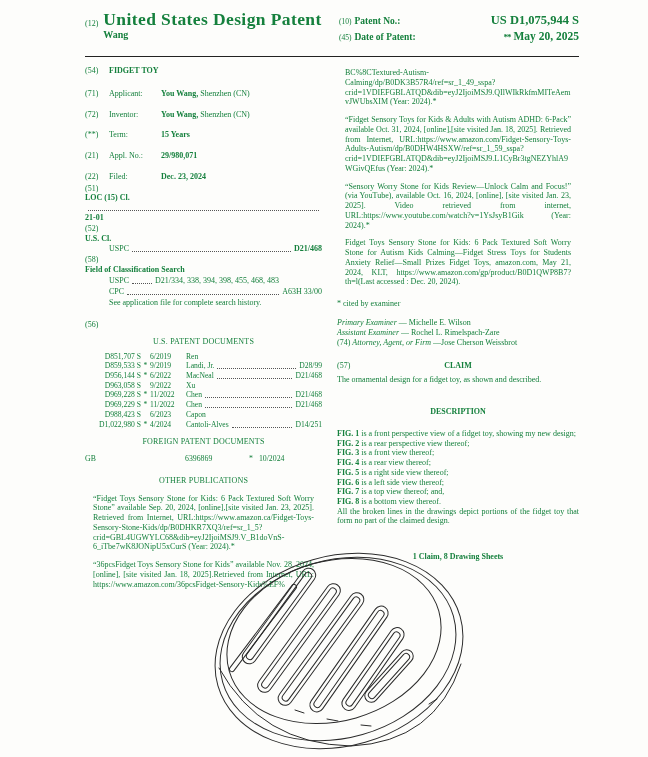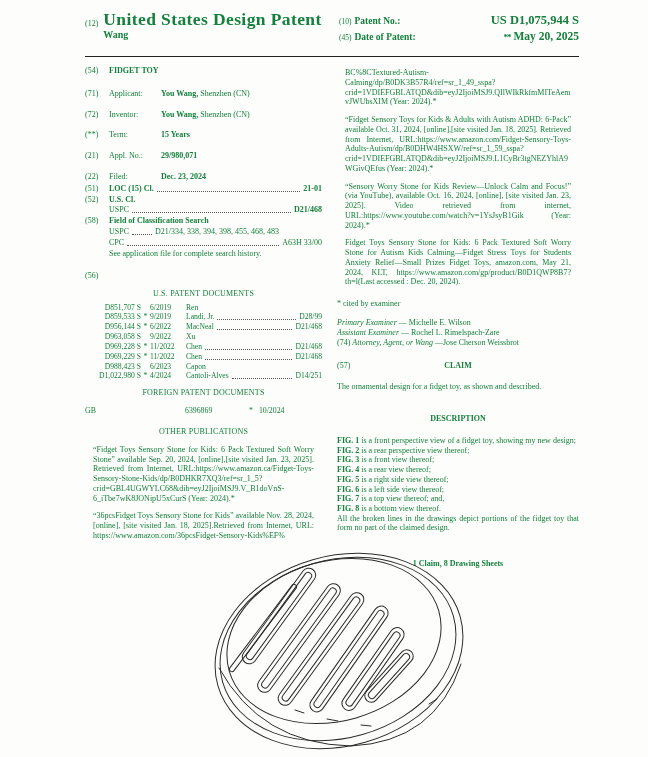--- a/index.html
+++ b/index.html
@@ -32,21 +32,21 @@
   .it { font-style:italic; }
 
   .f { display:flex; margin-bottom:11px; }
   .f .num { width:24px; flex:none; }
   .f .lab { width:52px; flex:none; }
   .f.tight { margin-bottom:2px; }
   .title-row { margin-bottom:13px; }
 
   .lead { flex:1 1 auto; border-bottom:1px dotted #555; margin:0 3px 2px 3px; height:7px; min-width:10px; }
   .lead-short { flex:0 0 20px; border-bottom:1px dotted #555; margin:0 3px 2px 3px; height:7px; }
-  .clsrow { display:flex; margin-bottom:1px; }
+  .clsrow { display:flex; margin-bottom:1px;flex-direction:column; }
   .clsrow .num { width:24px; flex:none; }
   .ind { margin-left:24px; display:flex; margin-bottom:1px;font-family:Liberation Serif, serif; }
   .ind.plain { display:block; }
 
   .refhead { display:flex; margin-top:12px; }
   .refhead .num { width:24px; flex:none; }
   .refhead .ttl { flex:1; text-align:center; font-weight:bold; }
   .chead { text-align:center; margin-top:8px; letter-spacing:.2px; }
   .reftable { margin-top:5px; font-size:7.6px; }
   .ref-row { display:flex; line-height:9.2px; }
@@ -63,21 +63,21 @@
 
   .pubs { margin-top:6px; }
   .pub { margin:8px; text-align:justify; overflow-wrap:anywhere; }
   .pubhead { text-align:center; margin-top:12px; letter-spacing:.2px; }
 
   .cited { margin-top:12px; }
   .exam { margin-top:9px; line-height:10px; }
   .claim-head { position:relative; margin-top:13px; font-weight:bold; }
   .claim-head .num { position:absolute; left:0; font-weight:normal; }
   .claim-head .t { display:block; text-align:center; }
-  .claim-text { margin-top:11px; text-align:justify; }
+  .claim-text { margin-top:4px; text-align:justify; }
   .desc-head { margin-top:23px; text-align:center; font-weight:bold; }
   .figs { margin-top:12px; }
   .fig { text-align:justify; line-height:9.7px; margin:0; }
   .note { text-align:justify; line-height:9.7px; margin:0; }
   .sheets { margin-top:26px; text-align:center; font-weight:bold; }
 
   .figure { position:absolute; left:203px; top:546px; }
 </style>
 </head>
 <body>
@@ -263,21 +263,21 @@
     <p class="pub">BC%8CTextured-Autism-Calming/dp/B0DK3B57R4/ref=sr_1_49_sspa?crid=1VDIEFGBLATQD&amp;dib=eyJ2IjoiMSJ9.QIlWIkRkfmMITeAemvJWUbsXIM (Year: 2024).*</p>
     <p class="pub">“Fidget Sensory Toys for Kids &amp; Adults with Autism ADHD: 6-Pack” available Oct. 31, 2024, [online],[site visited Jan. 18, 2025]. Retrieved from Internet, URL:https://www.amazon.com/Fidget-Sensory-Toys-Adults-Autism/dp/B0DHW4HSXW/ref=sr_1_59_sspa?crid=1VDIEFGBLATQD&amp;dib=eyJ2IjoiMSJ9.L1CyBr3tgNEZYhlA9WGivQEfus (Year: 2024).*</p>
     <p class="pub">“Sensory Worry Stone for Kids Review—Unlock Calm and Focus!” (via YouTube), available Oct. 16, 2024, [online], [site visited Jan. 23, 2025]. Video retrieved from internet, URL:https://www.youtube.com/watch?v=1YsJsyB1Gik (Year: 2024).*</p>
     <p class="pub">Fidget Toys Sensory Stone for Kids: 6 Pack Textured Soft Worry Stone for Autism Kids Calming—Fidget Stress Toys for Students Anxiety Relief—Small Prizes Fidget Toys, amazon.com, May 21, 2024, KLT, https://www.amazon.com/gp/product/B0D1QWP8B7?th=l(Last accessed : Dec. 20, 2024).</p>
 
     <div class="cited">* cited by examiner</div>
 
     <div class="exam">
       <div><span class="it">Primary Examiner</span> <span>—</span> <span>Michelle E. Wilson</span></div>
       <div><span class="it">Assistant Examiner</span> <span>—</span> <span>Rochel L. Rimelspach-Zare</span></div>
-      <div><span>(74)</span> <span class="it">Attorney, Agent, or Wang</span> <span>—</span><span>Jose Cherson Weissbrot</span></div>
+      <div><span>(74)</span> <span class="it">Attorney, Agent, or Firm</span> <span>—</span><span>Jose Cherson Weissbrot</span></div>
     </div>
 
     <div class="claim-head">
       <span class="num">(57)</span>
       <span class="t">CLAIM</span>
     </div>
     <div class="claim-text">The ornamental design for a fidget toy, as shown and described.</div>
 
     <div class="desc-head">DESCRIPTION</div>
     <div class="figs">

